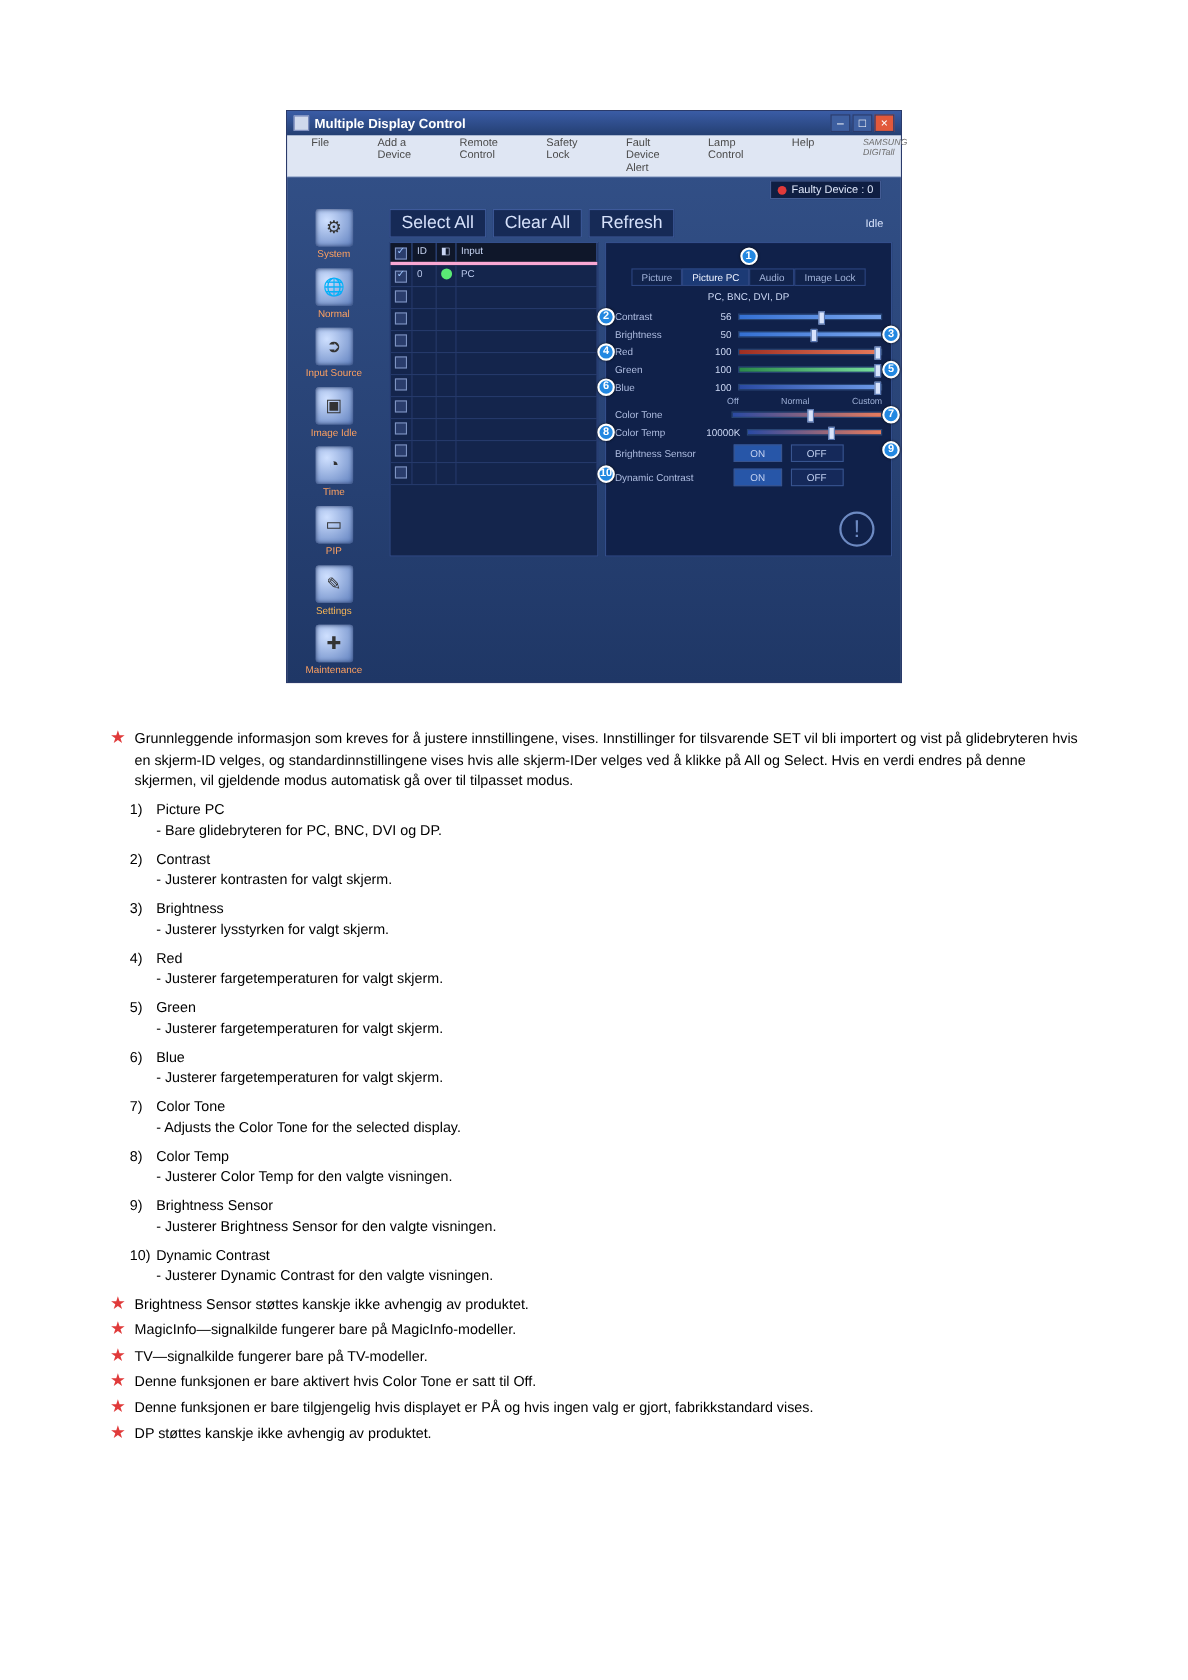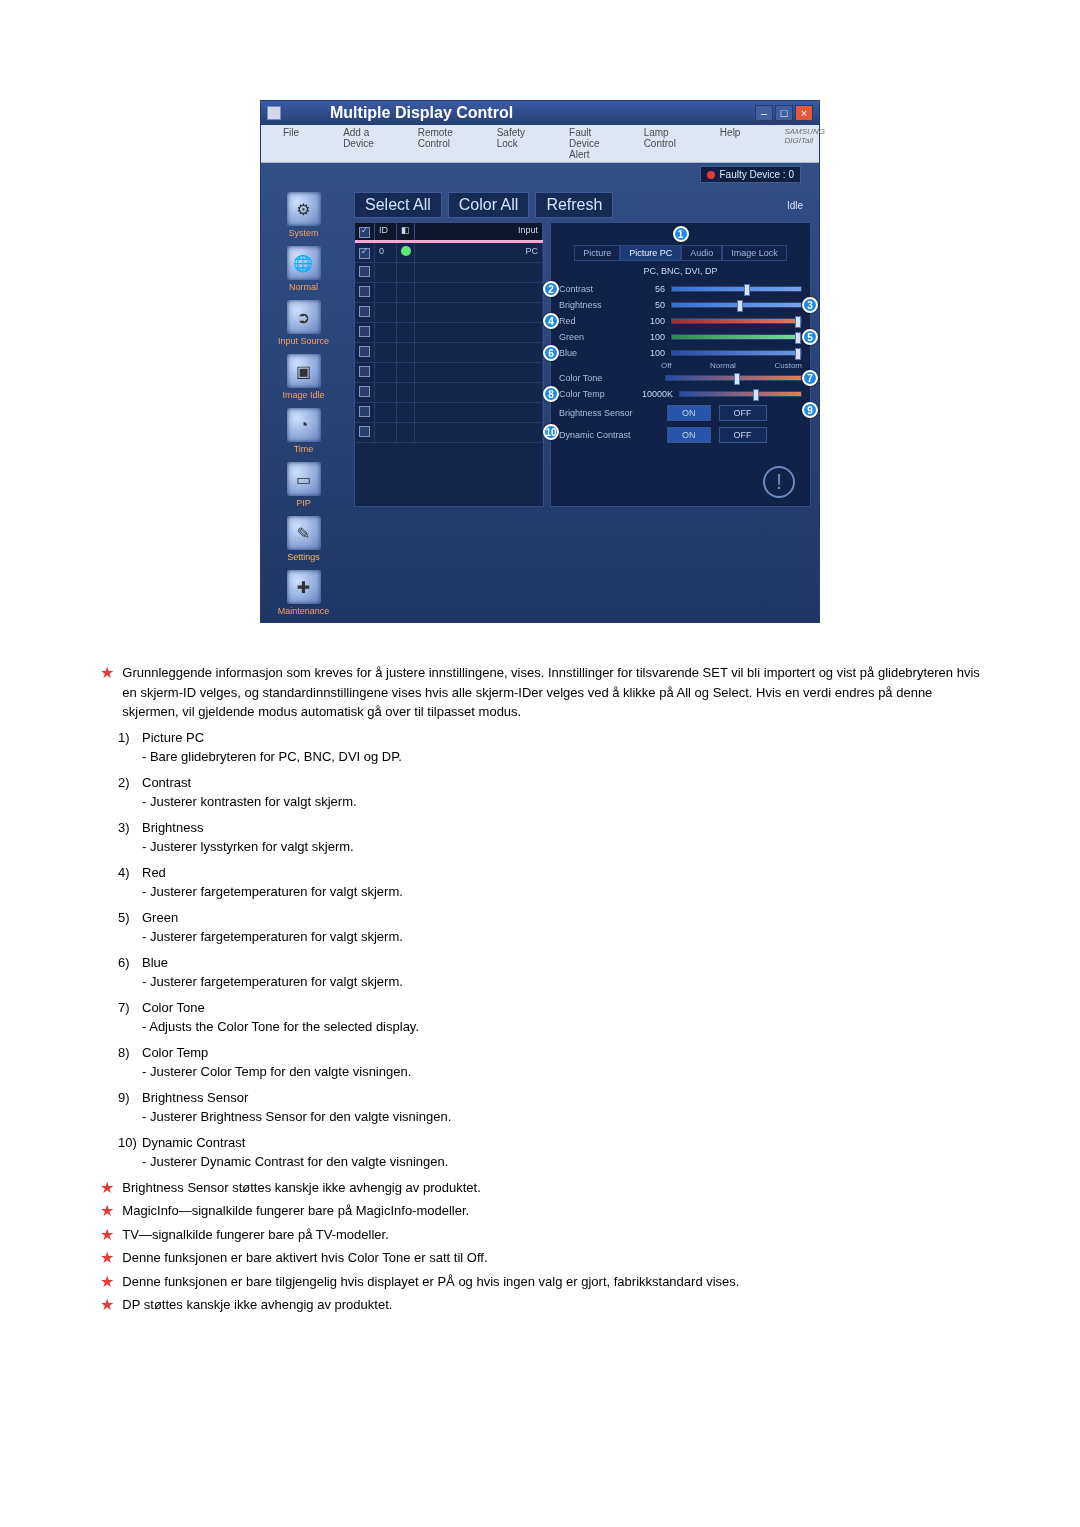--- a/index.html
+++ b/index.html
@@ -1,21 +1,21 @@
 <!DOCTYPE html>
 <html><head>
 <meta charset="utf-8">
 <style>
   * { box-sizing: border-box; margin: 0; padding: 0; }
   body { background: #fff; font-family: Arial, sans-serif; font-size: 12px; color: #333; width: 1080px; }
   .page { padding: 100px; }
   .app-window { width: 560px; margin: 0 auto 40px; border: 1px solid #2a3a6a; background: linear-gradient(180deg,#34528a 0%, #1f3766 100%); }
   .title-bar { background: linear-gradient(180deg,#3a5ca6,#243f72); color: #fff; display:flex; align-items:center; padding: 3px 6px; }
   .title-bar .ti { width:14px;height:14px;background:#cfd8ec;border:1px solid #7a8bbd;margin-right:5px;}
-  .title-bar .title { font-weight:bold; font-size:16px; flex:1;margin-left:44px; }
+  .title-bar .title { font-weight:bold; font-size:12px; flex:1; }
   .winbtns { display:flex; gap:2px; }
   .winbtn { width:18px;height:16px; display:flex;align-items:center;justify-content:center; color:#fff; font-size:11px; border:1px solid #2a3a6a; background:#3e5fa0;}
   .winbtn.close{ background:#e2593b;}
   .menu-bar { background:#dfe6f3; border-bottom:1px solid #a9b9d6; display:flex; font-size:10px; color:#4a4a4a; }
   .menu-bar span { padding:2px 22px; }
   .brand { margin-left:auto; padding:2px 6px; font-style:italic; font-size:8px; color:#6e6e6e; }
   .status-row { display:flex; justify-content:flex-end; padding:3px 18px; }
   .faultbox { background:#0f1e42; border:1px solid #445c94; color:#e0e8fb; font-size:10px; padding:2px 6px; display:flex; align-items:center; gap:5px;}
   .dot { width:8px;height:8px;border-radius:50%; background:#e03a3a; }
   .app-body { display:flex; }
@@ -25,21 +25,21 @@
   .side-label { font-size:9px; color:#fda061; }
   .side-item.active .side-label{ color:#f7b657;}
   .main-area { flex:1; padding:6px 8px 10px; }
   .top-buttons { display:flex; gap:6px; align-items:center; margin-bottom:4px; }
   .tb { background:#162a56; border:1px solid #3e5a9a; color:#d7e2fb; font-size:16px; padding:3px 10px; cursor:pointer;}
   .idle { margin-left:auto; color:#d7e2fb; font-size:10px; padding-right:8px;}
   .content-row { display:flex; gap:6px; }
   .dev-table { background:#14254c; border:1px solid #334e8a; width:190px; }
   .dthead { display:flex; background:#0f172a; border-bottom:3px solid #f9a8d4; }
   .dthead div { font-size:9px; color:#c8d5f3; padding:2px 4px; border-right:1px solid #334e8a; }
-  .col-chk{width:20px;text-align:center;} .col-id{width:22px;} .col-st{width:18px;} .col-input{flex:1;text-align:right;}
+  .col-chk{width:20px;text-align:center;} .col-id{width:22px;} .col-st{width:18px;} .col-input{flex:1;}
   .dtrow { display:flex; border-bottom:1px solid #25396a; }
   .dtrow div { font-size:9px; color:#b8c6e9; padding:3px 4px; border-right:1px solid #25396a; }
   .chk { width:11px;height:11px;border:1px solid #7e93c2; display:inline-block; background:#2a3d6c;}
   .chk.on::after{content:"✓";color:#9ec6ff;font-size:9px;display:block;margin-top:-3px;}
   .led{width:10px;height:10px;border-radius:50%;display:inline-block;background:#5aeb75;}
   .panel { flex:1; background:#10214a; border:1px solid #334e8a; position:relative; padding-bottom:60px;}
   .callout-top { text-align:center; padding:3px 0 0; }
   .callout { display:inline-flex; width:16px;height:16px;border-radius:50%;background:#2388e1;border:2px solid #fff;color:#fff;align-items:center;justify-content:center;font-size:10px;font-weight:bold;box-shadow:0 0 2px #000;}
   .tabs { display:flex; justify-content:center; gap:0; margin-top:3px;}
   .tab { background:#11234c;border:1px solid #2c4580;color:#a2b3d9;font-size:9px;padding:2px 8px;cursor:pointer;}
@@ -136,21 +136,21 @@
           </div>
         <div class="side-item">
             <div class="side-icon">✚</div>
             <span class="side-label">Maintenance</span>
           </div>
       </div>
 
       <div class="main-area">
         <div class="top-buttons">
           <div class="tb">Select All</div>
-          <div class="tb">Color All</div>
+          <div class="tb">Clear All</div>
           <div class="tb">Refresh</div>
           <span class="idle">Idle</span>
         </div>
         <div class="content-row">
           <div class="dev-table">
             <div class="dthead">
               <div class="col-chk"><span class="chk on"></span></div>
               <div class="col-id">ID</div>
               <div class="col-st">◧</div>
               <div class="col-input">Input</div>

